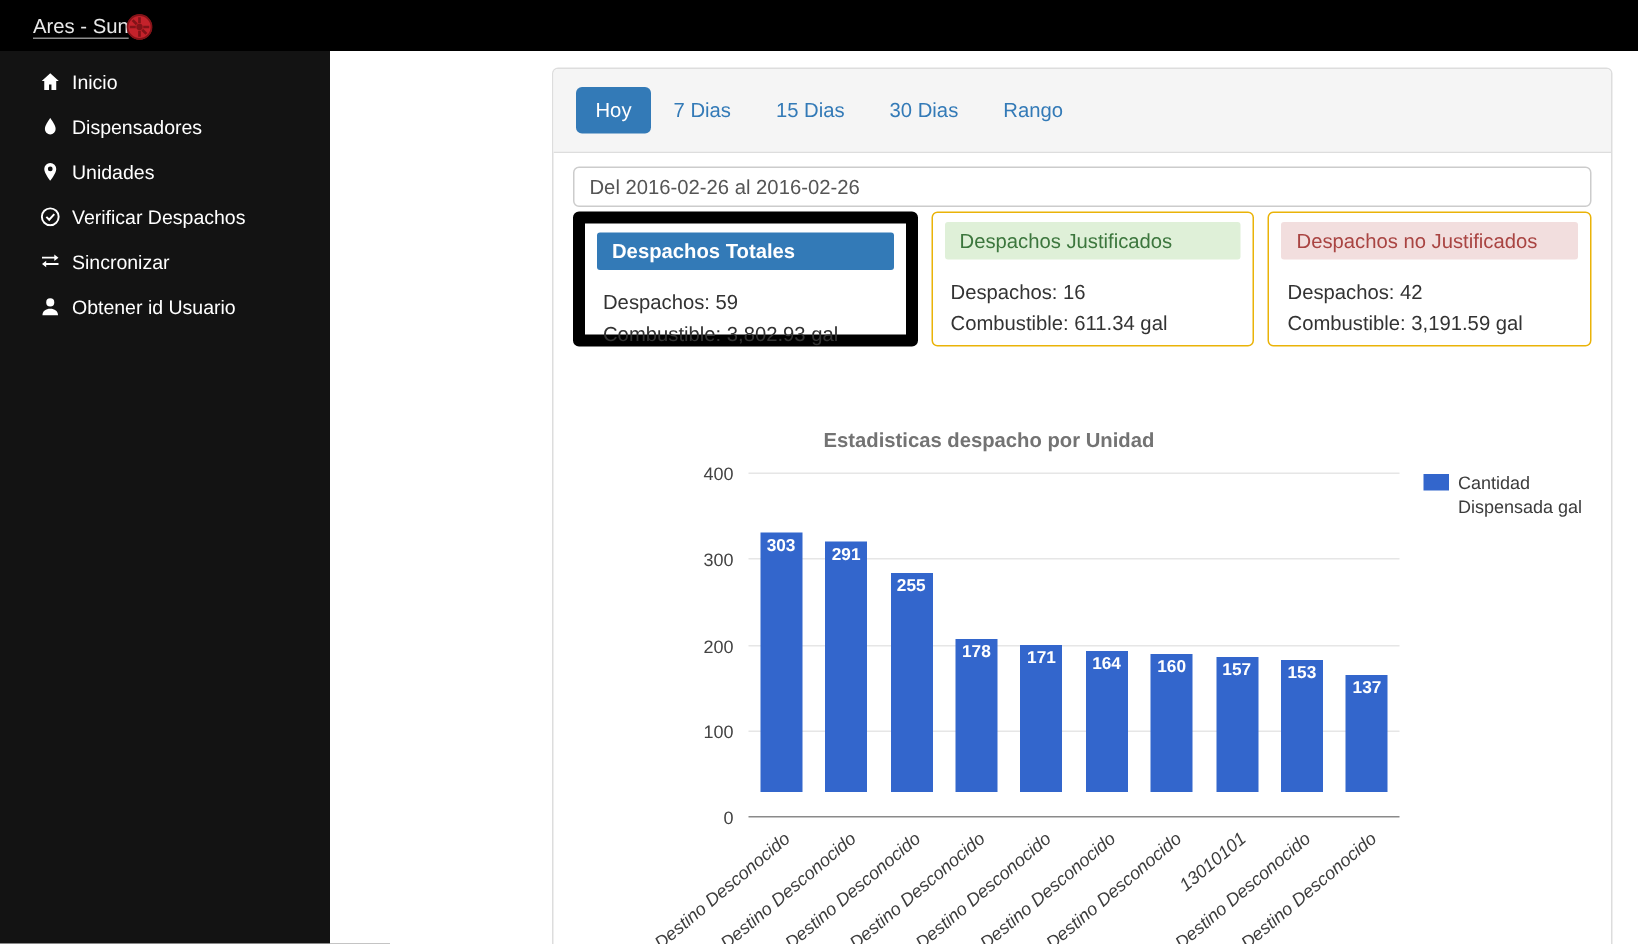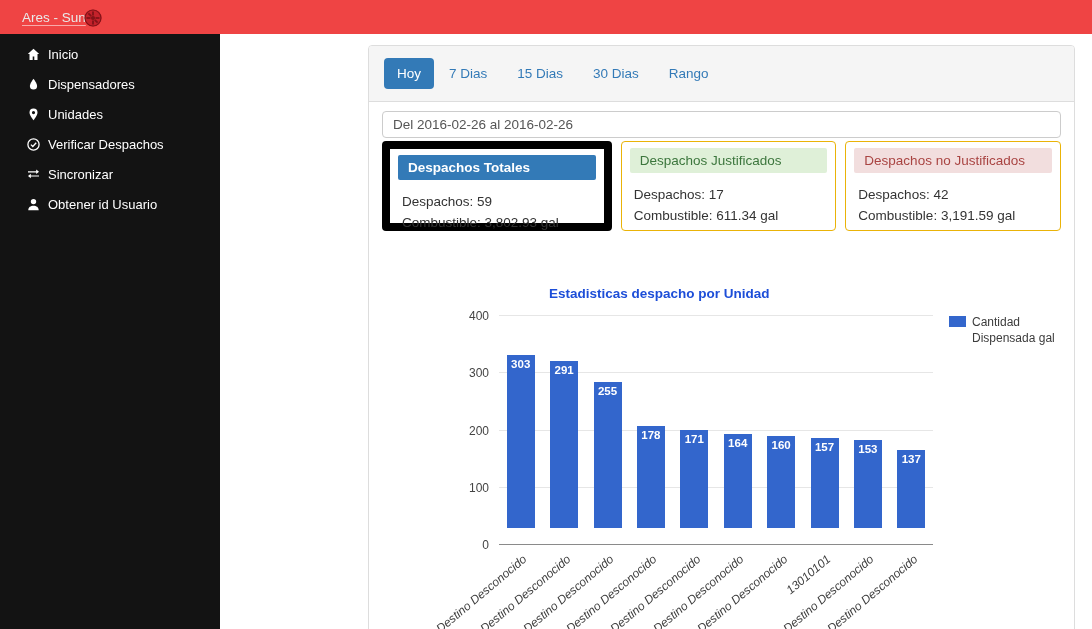--- a/index.html
+++ b/index.html
@@ -1,21 +1,21 @@
 <!DOCTYPE html>
 <html><head>
 <meta charset="utf-8">
 <style>
   * { box-sizing: border-box; margin: 0; padding: 0; }
   html,body { width:1092px; height:629px; overflow:hidden; background:#fff;
     font-family:"Liberation Sans", sans-serif; }
 
   
   .navbar { position:absolute; left:0; top:0; width:1092px; height:34px;
-    background:#ef4444; z-index:5; }
+    background:#000000; z-index:5; }
   .brand { display:flex; align-items:center; height:34px; padding-left:22px;
     color:#e9e9e9; font-size:13.5px; }
   .brand-text { text-decoration:underline; text-decoration-color:rgba(255,255,255,.55);
     text-underline-offset:3px; cursor:pointer; }
   .brand-logo { margin-left:-2px; margin-top:2px; }
 
   
   .sidebar { position:absolute; left:0; top:34px; width:260px; height:595px;
     background:#131313; padding-top:5px; }
   .side-item { display:flex; align-items:center; height:30px; padding-left:27px;
@@ -44,21 +44,21 @@
   .card.primary { border:8px solid #000000; }
   .card.success, .card.danger { border:1px solid #eab308; }
   .card-head { margin:6px 8px 11px 8px; padding:5px 10px; font-size:13.5px; border-radius:2px; }
   .card.primary .card-head { background:#337ab7; color:#fff; font-weight:bold; }
   .card.success .card-head { background:#dff0d8; color:#3c763d; }
   .card.danger .card-head { background:#f2dede; color:#a94442; }
   .card-line { margin:0 12px; line-height:21px; font-size:13.5px; color:#333; }
 
   
   .chart { position:relative; margin-top:55px; height:345px; }
-  .chart-title { position:absolute; left:119px; top:0; font-size:13.5px; font-weight:bold; color:#1d4ed8;padding-left:48px; }
+  .chart-title { position:absolute; left:119px; top:0; font-size:13.5px; font-weight:bold; color:#737373;padding-left:48px; }
   .plot { position:absolute; left:117px; top:30px; width:434px; height:229px; }
   .gridline { position:absolute; left:0; width:434px; height:1px; background:#e6e6e6; }
   .gridline.baseline { background:#8a8a8a; }
   .ytick { position:absolute; left:-48px; width:38px; text-align:right;
     font-size:12px; color:#444; line-height:16px; }
   .bar { position:absolute; bottom:17px; width:28px; }
   .bar-value { position:absolute; top:3px; left:0; width:100%; text-align:center;
     color:#fff; font-size:11.5px; font-weight:bold; }
   .xlab { position:absolute; top:236px; width:0; height:0; }
   .xlab span { position:absolute; right:0; top:0; white-space:nowrap;
@@ -142,21 +142,21 @@
     <div class="panel-body">
       <input class="date-input" type="text" readonly="" value="Del 2016-02-26 al 2016-02-26" style="">
       <div class="cards">
         <div class="card primary">
           <div class="card-head">Despachos Totales</div>
           <div class="card-line">Despachos: 59</div>
           <div class="card-line">Combustible: 3,802.93 gal</div>
         </div>
         <div class="card success">
           <div class="card-head">Despachos Justificados</div>
-          <div class="card-line">Despachos: 17</div>
+          <div class="card-line">Despachos: 16</div>
           <div class="card-line">Combustible: 611.34 gal</div>
         </div>
         <div class="card danger">
           <div class="card-head">Despachos no Justificados</div>
           <div class="card-line">Despachos: 42</div>
           <div class="card-line">Combustible: 3,191.59 gal</div>
         </div>
       </div>
 
       <div class="chart">

